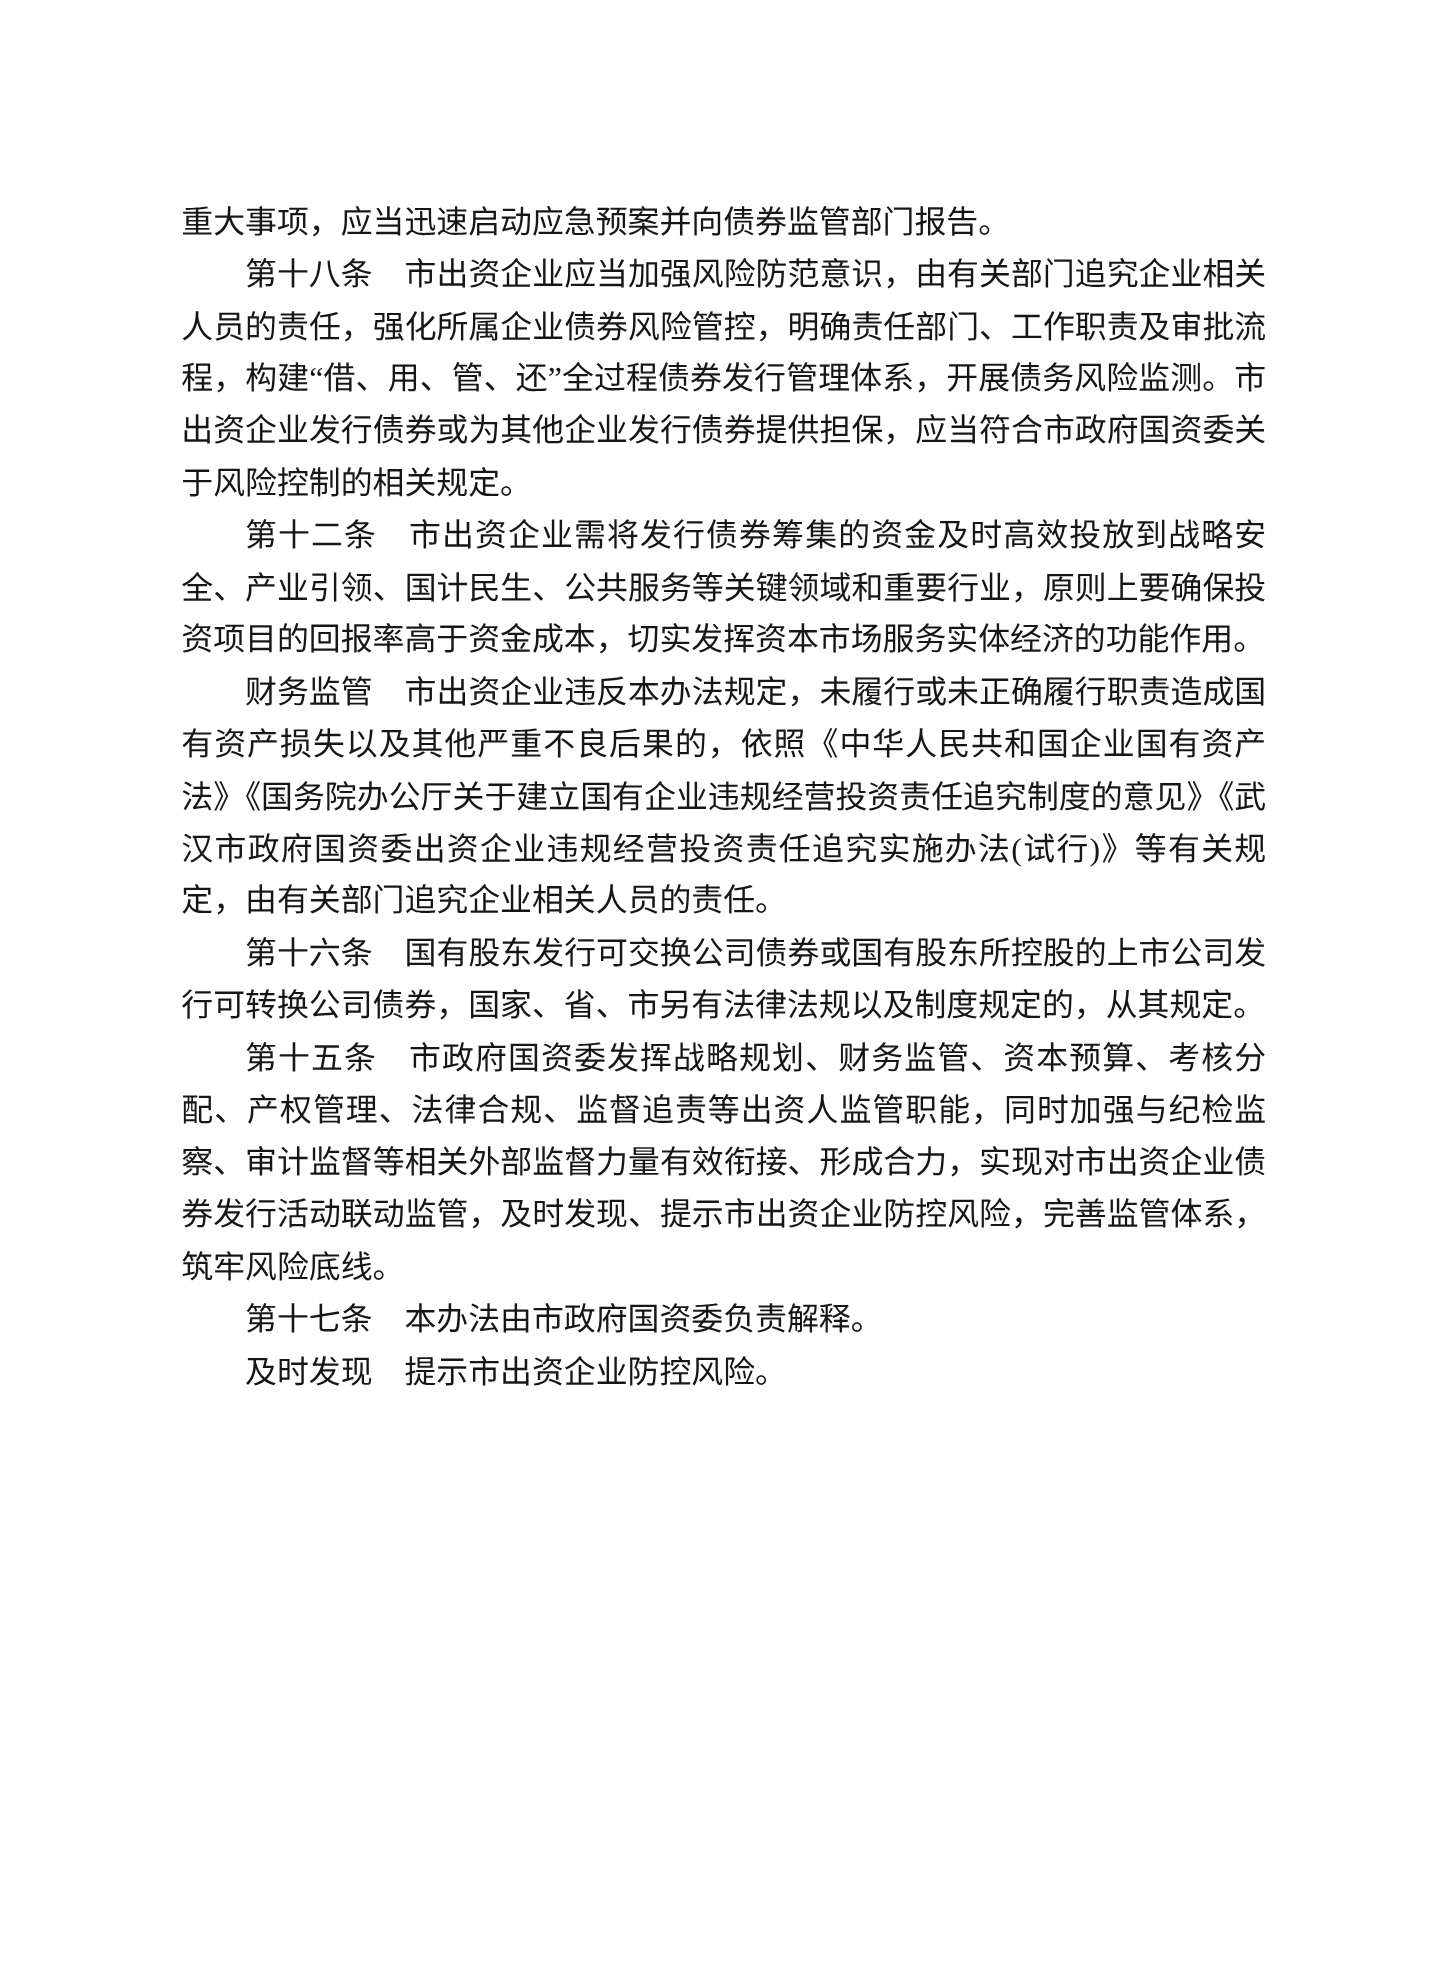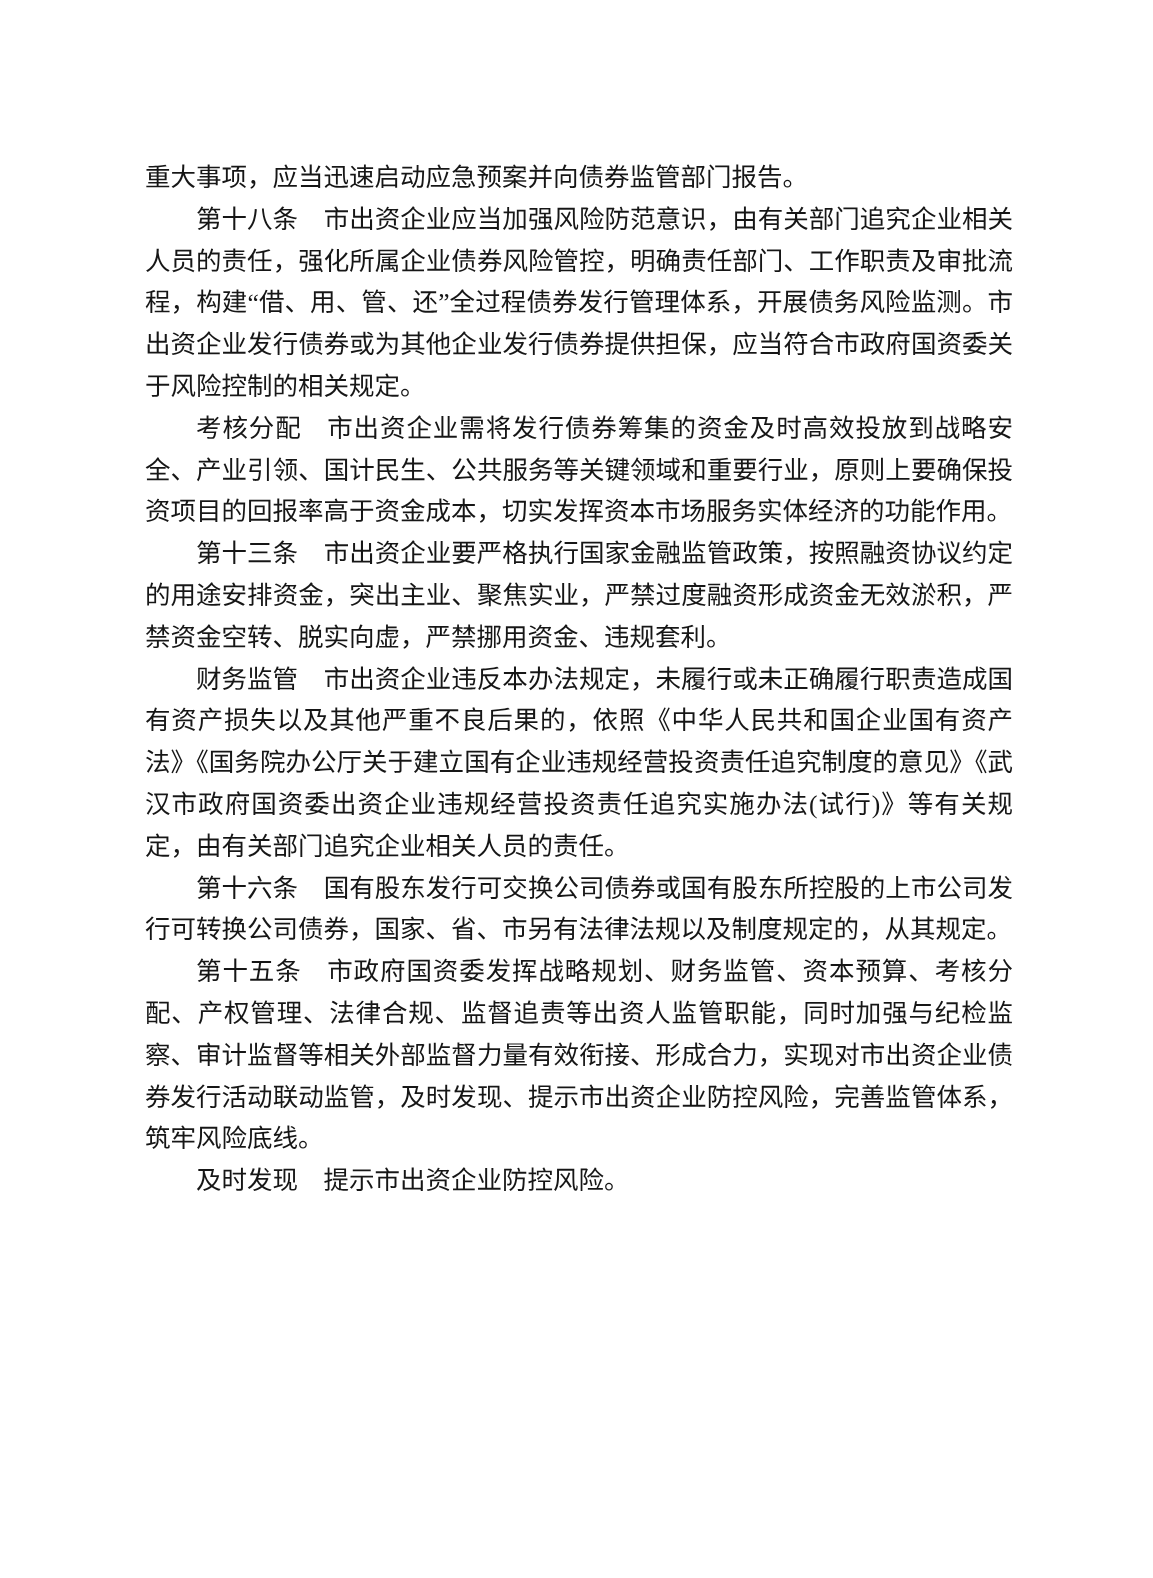--- a/index.html
+++ b/index.html
@@ -43,26 +43,26 @@
 </style>
 </head>
 <body>
 
 <div class="page">
   <div class="text-block" id="paragraphs-container">
   <p class="continuation"><span class="para-text">重大事项，应当迅速启动应急预案并向债券监管部门报告。</span></p>
 
   <p><span class="art-num">第十八条</span><span class="para-text">市出资企业应当加强风险防范意识，由有关部门追究企业相关人员的责任，强化所属企业债券风险管控，明确责任部门、工作职责及审批流程，构建“借、用、管、还”全过程债券发行管理体系，开展债务风险监测。市出资企业发行债券或为其他企业发行债券提供担保，应当符合市政府国资委关于风险控制的相关规定。</span></p>
 
-  <p><span class="art-num">考核分配</span><span class="para-text">市出资企业需将发行债券筹集的资金及时高效投放到战略安全、产业引领、国计民生、公共服务等关键领域和重要行业，原则上要确保投资项目的回报率高于资金成本，切实发挥资本市场服务实体经济的功能作用。</span></p>
+  <p><span class="art-num">第十二条</span><span class="para-text">市出资企业需将发行债券筹集的资金及时高效投放到战略安全、产业引领、国计民生、公共服务等关键领域和重要行业，原则上要确保投资项目的回报率高于资金成本，切实发挥资本市场服务实体经济的功能作用。</span></p>
 
-  <p><span class="art-num">第十三条</span><span class="para-text">市出资企业要严格执行国家金融监管政策，按照融资协议约定的用途安排资金，突出主业、聚焦实业，严禁过度融资形成资金无效淤积，严禁资金空转、脱实向虚，严禁挪用资金、违规套利。</span></p>
 
   <p><span class="art-num">财务监管</span><span class="para-text">市出资企业违反本办法规定，未履行或未正确履行职责造成国有资产损失以及其他严重不良后果的，依照《中华人民共和国企业国有资产法》《国务院办公厅关于建立国有企业违规经营投资责任追究制度的意见》《武汉市政府国资委出资企业违规经营投资责任追究实施办法(试行)》等有关规定，由有关部门追究企业相关人员的责任。</span></p>
 
   <p><span class="art-num">第十六条</span><span class="para-text">国有股东发行可交换公司债券或国有股东所控股的上市公司发行可转换公司债券，国家、省、市另有法律法规以及制度规定的，从其规定。</span></p>
 
   <p><span class="art-num">第十五条</span><span class="para-text">市政府国资委发挥战略规划、财务监管、资本预算、考核分配、产权管理、法律合规、监督追责等出资人监管职能，同时加强与纪检监察、审计监督等相关外部监督力量有效衔接、形成合力，实现对市出资企业债券发行活动联动监管，及时发现、提示市出资企业防控风险，完善监管体系，筑牢风险底线。</span></p>
 
+  <p><span class="art-num">第十七条</span><span class="para-text">本办法由市政府国资委负责解释。</span></p>
 
   <p><span class="art-num">及时发现</span><span class="para-text">提示市出资企业防控风险。</span></p>
 </div>
 </div>
 
 </body></html>

